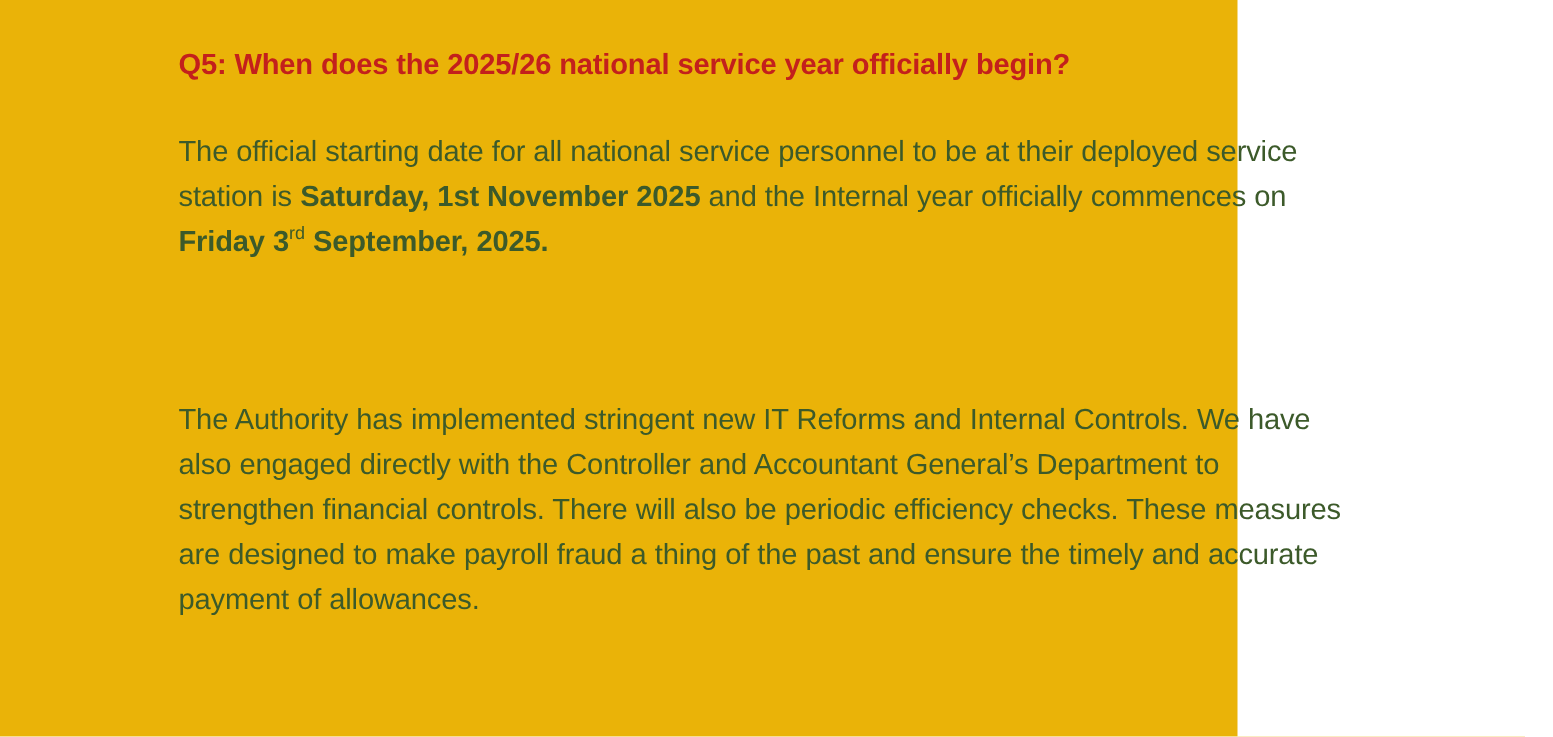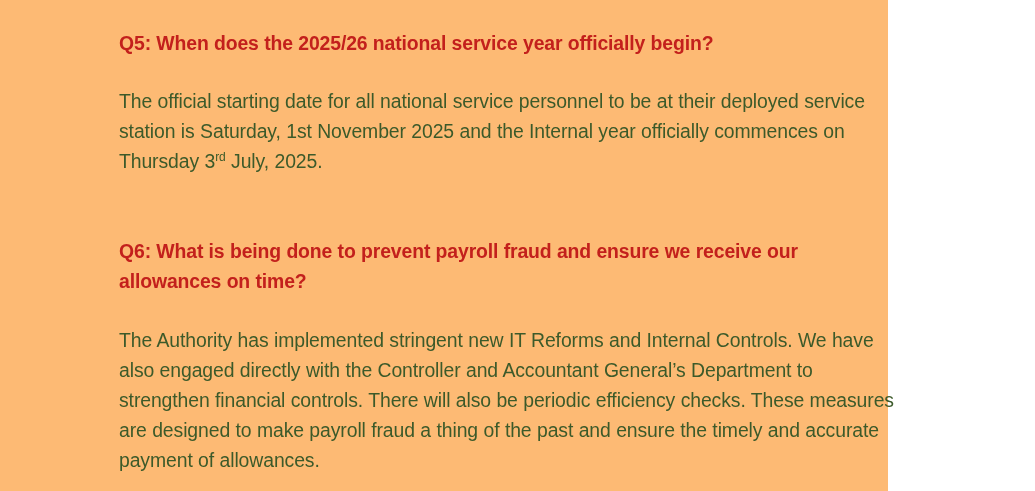--- a/index.html
+++ b/index.html
@@ -10,23 +10,23 @@
   body {
     width: 1035px;
     height: 491px;
     overflow: hidden;
     font-family: "Liberation Sans", sans-serif;
     -webkit-font-smoothing: antialiased;
   }
 
   .page {
     position: relative;
-    width: 888px;
+    width: 825px;
     height: 491px;
-    background: #fdba74;
+    background: #eab308;
     box-sizing: border-box;
     padding: 0;
   }
 
   .content {
     position: absolute;
     left: 119px;
     top: 28px;
     width: 775px;
   }
@@ -48,21 +48,21 @@
   .answer {
     color: #3C5A2A;
     font-size: 19.4px;
     line-height: 30px;
     letter-spacing: -0.1px;
     margin: 0;
     word-spacing: 0.15px;
   }
 
   .answer b {
-    font-weight: normal;
+    font-weight: bold;
   }
 
   sup {
     font-size: 0.62em;
     vertical-align: super;
     line-height: 0;
     font-weight: normal;
   }
 
   
@@ -74,27 +74,26 @@
 <body>
 
 <div class="page">
   <div class="content">
 
     <div class="qa-block">
       <p class="q-heading">Q5: When does the 2025/26 national service year officially begin?</p>
 
       <div class="gap-after-heading"></div>
 
-      <p class="answer"><span>The official starting date for all national service personnel to be at their deployed service station is </span><b>Saturday, 1st November 2025</b><span> and the Internal year officially commences on </span><b>Thursday 3</b><sup>rd</sup><b> July, 2025.</b></p>
+      <p class="answer"><span>The official starting date for all national service personnel to be at their deployed service station is </span><b>Saturday, 1st November 2025</b><span> and the Internal year officially commences on </span><b>Friday 3</b><sup>rd</sup><b> September, 2025.</b></p>
     </div>
 
     <div class="gap-section"></div>
 
     <div class="qa-block">
-      <p class="q-heading">Q6: What is being done to prevent payroll fraud and ensure we receive our allowances on time?</p>
 
       <div class="gap-after-q6head"></div>
 
       <p class="answer">The Authority has implemented stringent new IT Reforms and Internal Controls. We have also engaged directly with the Controller and Accountant General’s Department to strengthen financial controls. There will also be periodic efficiency checks. These measures are designed to make payroll fraud a thing of the past and ensure the timely and accurate payment of allowances.</p>
     </div>
 
   </div>
 </div>
 
 </body></html>

